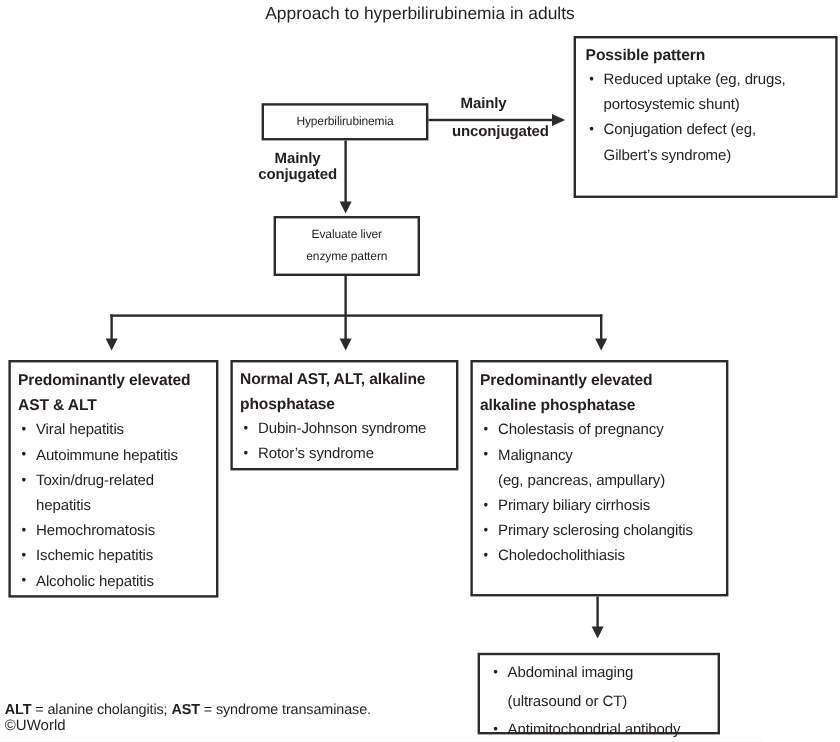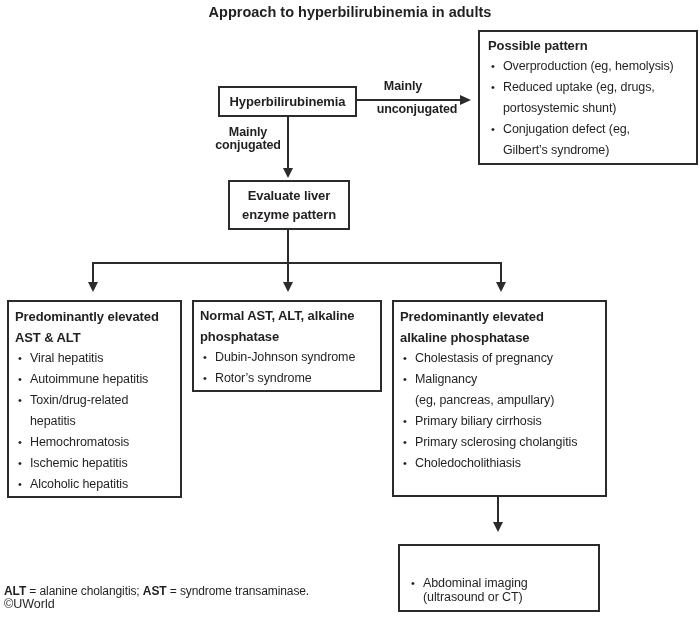--- a/index.html
+++ b/index.html
@@ -9,45 +9,45 @@
   }
   *{margin:0;padding:0;box-sizing:border-box;}
   html,body{background:#f4f4f4;}
   body{font-family:"Liberation Sans","DejaVu Sans",sans-serif;color:var(--text);}
   .canvas{
     position:relative;width:700px;height:618px;background:var(--background);
     overflow:hidden;
   }
   .title{
     position:absolute;left:0;top:4px;width:700px;text-align:center;
-    font-size:14.5px;font-weight:bold;letter-spacing:0px;
+    font-size:14.5px;font-weight:normal;letter-spacing:0px;
   }
   .node{
     position:absolute;border:2px solid var(--line);background:var(--background);
     font-size:12.5px;line-height:21px;letter-spacing:-0.1px;
   }
   .node-center{display:flex;align-items:center;justify-content:center;text-align:center;}
-  .node-label{white-space:pre-line;font-size:13px;line-height:19px;font-weight:bold;}
+  .node-label{white-space:pre-line;font-size:10px;line-height:19px;}
   .node-title{font-weight:bold;white-space:pre-line;font-size:13px;line-height:21px;}
   ul.items{list-style:none;}
   ul.items li{
     position:relative;padding-left:15px;white-space:pre-line;
   }
   ul.items li::before{
     content:"\2022";position:absolute;left:3px;top:0;font-size:11px;
   }
   
   .n-causes{left:478px;top:30px;width:220px;height:135px;padding:3px 2px 0 8px;}
   .n-hyper{left:218px;top:86px;width:139px;height:31px;}
   .n-evaluate{left:228px;top:180px;width:122px;height:50px;}
   .n-astalt{left:7px;top:300px;width:175px;height:198px;padding:4px 2px 0 6px;}
   .n-normal{left:192px;top:300px;width:190px;height:92px;padding:3px 2px 14px 6px;}
   .n-alkphos{left:392px;top:300px;width:215px;height:197px;padding:4px 2px 0 6px;}
   .n-workup{left:398px;top:544px;width:202px;height:68px;padding:2px 2px 0 8px;}
-  .n-workup ul.items li{line-height:14px;margin-top:28px;}
+  .n-workup ul.items li{line-height:24px;}
   
   .line{position:absolute;background:var(--line);}
   .hline{height:2px;}
   .vline{width:2px;}
   .arrowhead-right{
     position:absolute;width:0;height:0;
     border-top:5px solid transparent;border-bottom:5px solid transparent;
     border-left:11px solid var(--line);
   }
   .arrowhead-down{
@@ -77,21 +77,20 @@
 
   <div class="title">Approach to hyperbilirubinemia in adults</div>
 
   <div class="node node-center n-hyper">
     <span class="node-label">Hyperbilirubinemia</span>
   </div>
 
   <div class="node n-causes">
     <div class="node-title">Possible pattern</div>
     <ul class="items">
-        <li>Overproduction (eg, hemolysis)</li>
         <li>Reduced uptake (eg, drugs,
 portosystemic shunt)</li>
         <li>Conjugation defect (eg,
 Gilbert’s syndrome)</li>
       </ul>
   </div>
 
   <div class="node node-center n-evaluate">
     <span class="node-label">Evaluate liver
 enzyme pattern</span>

